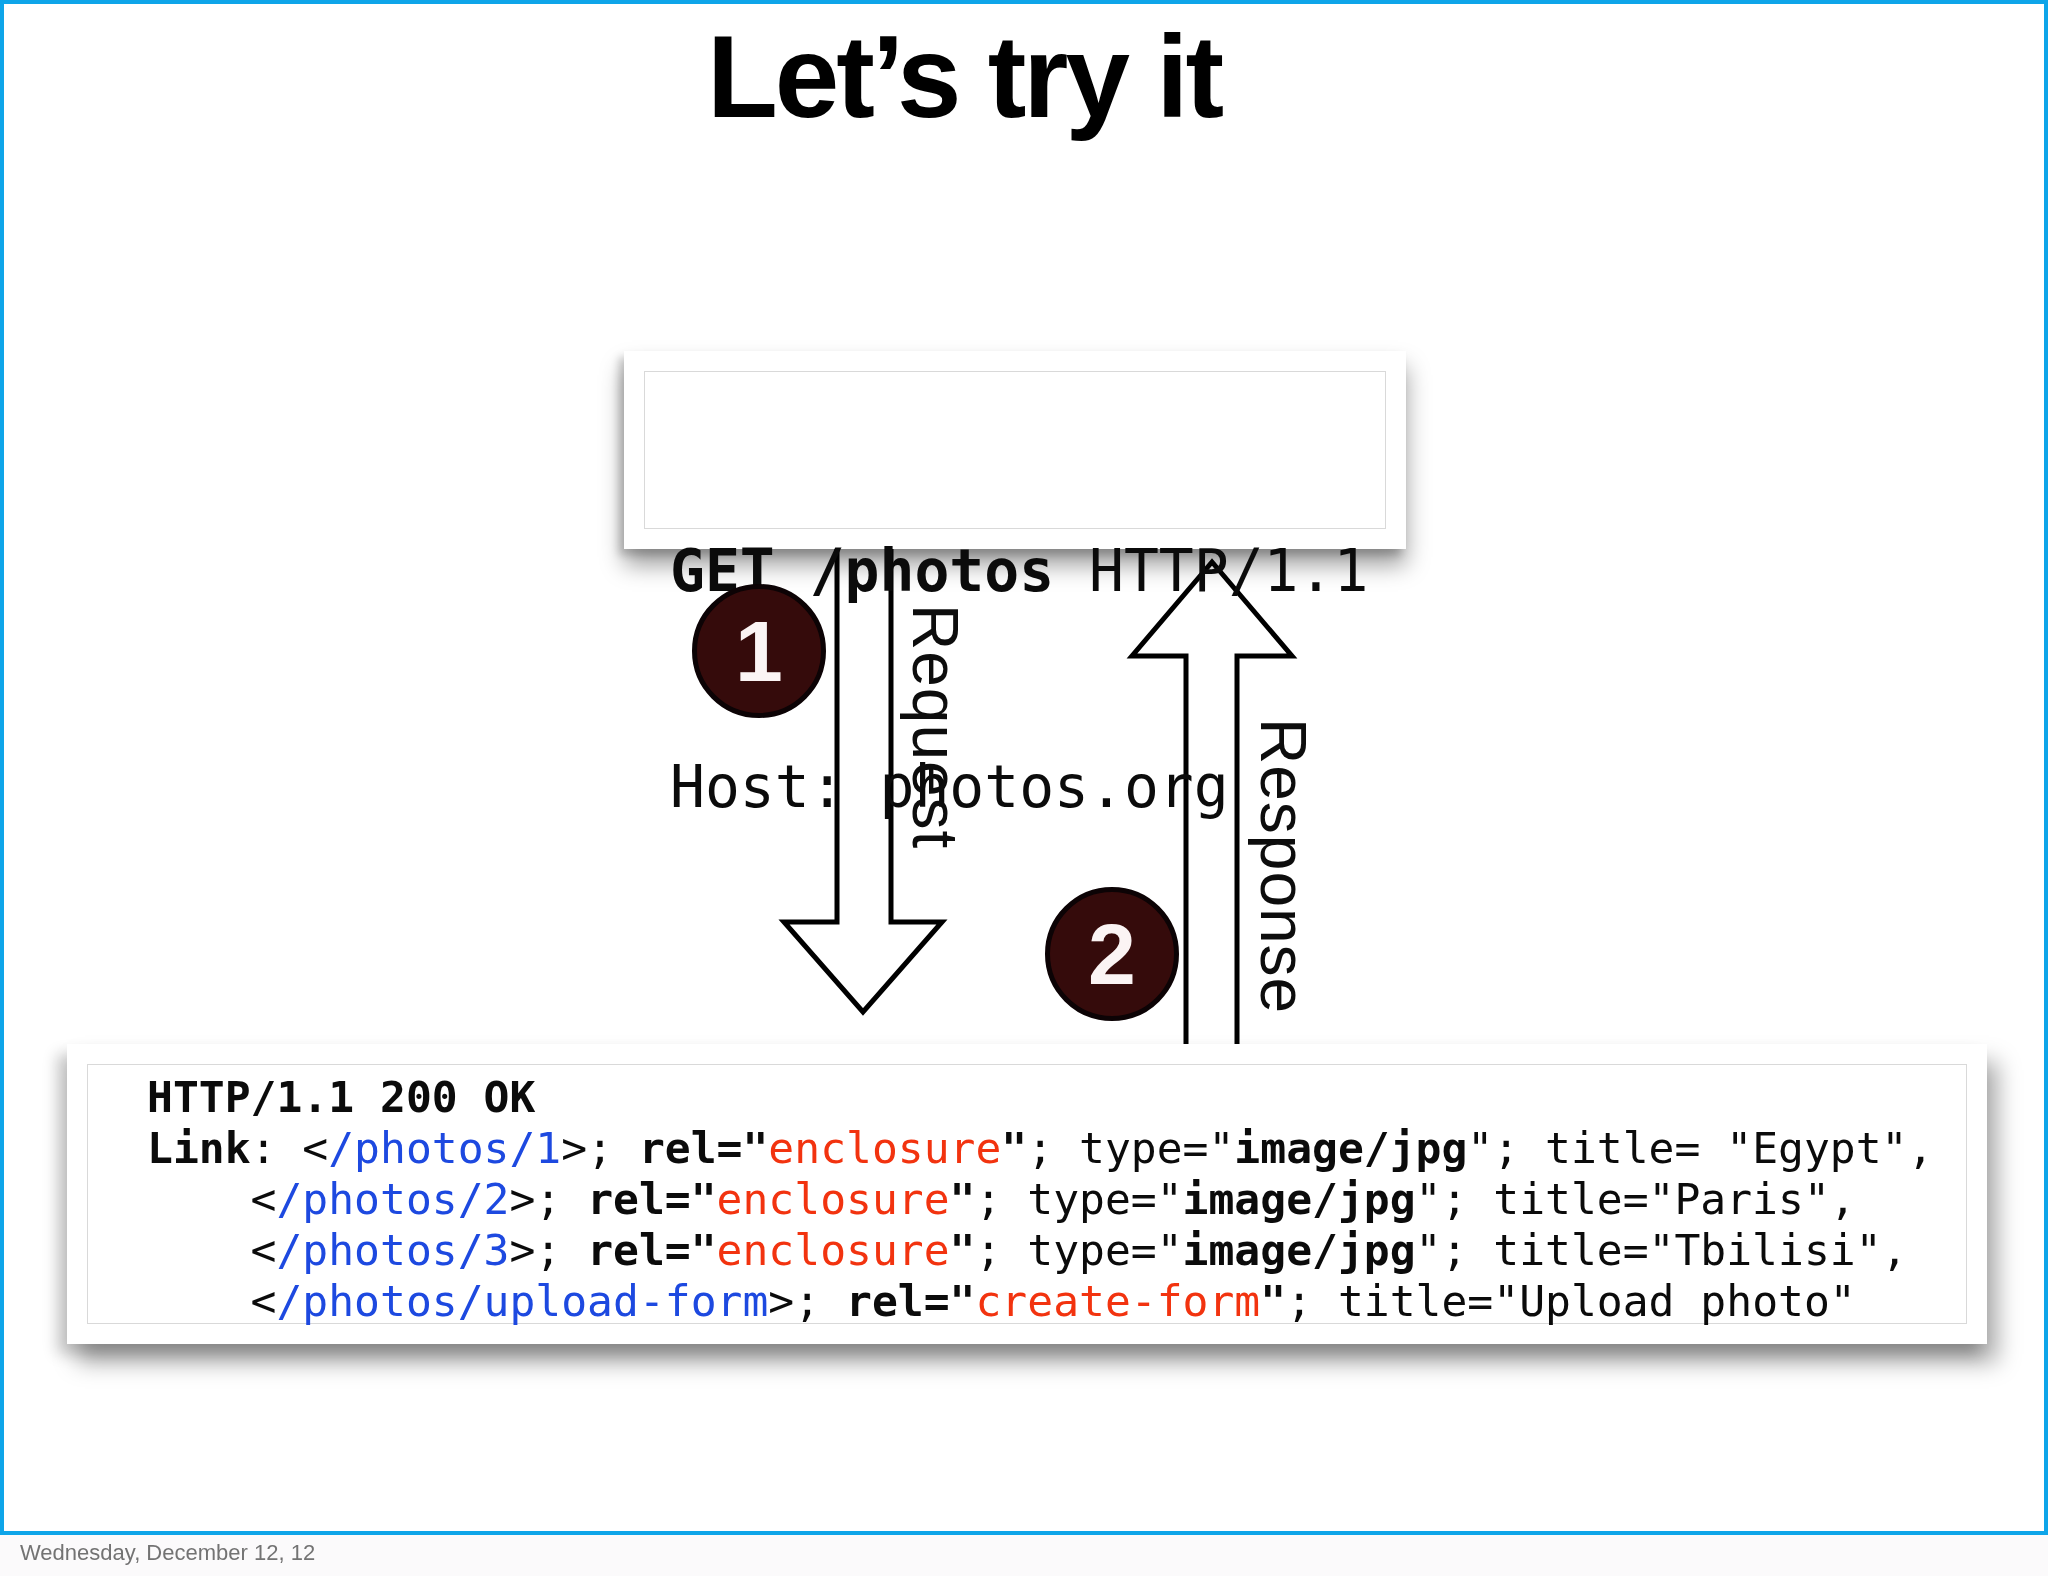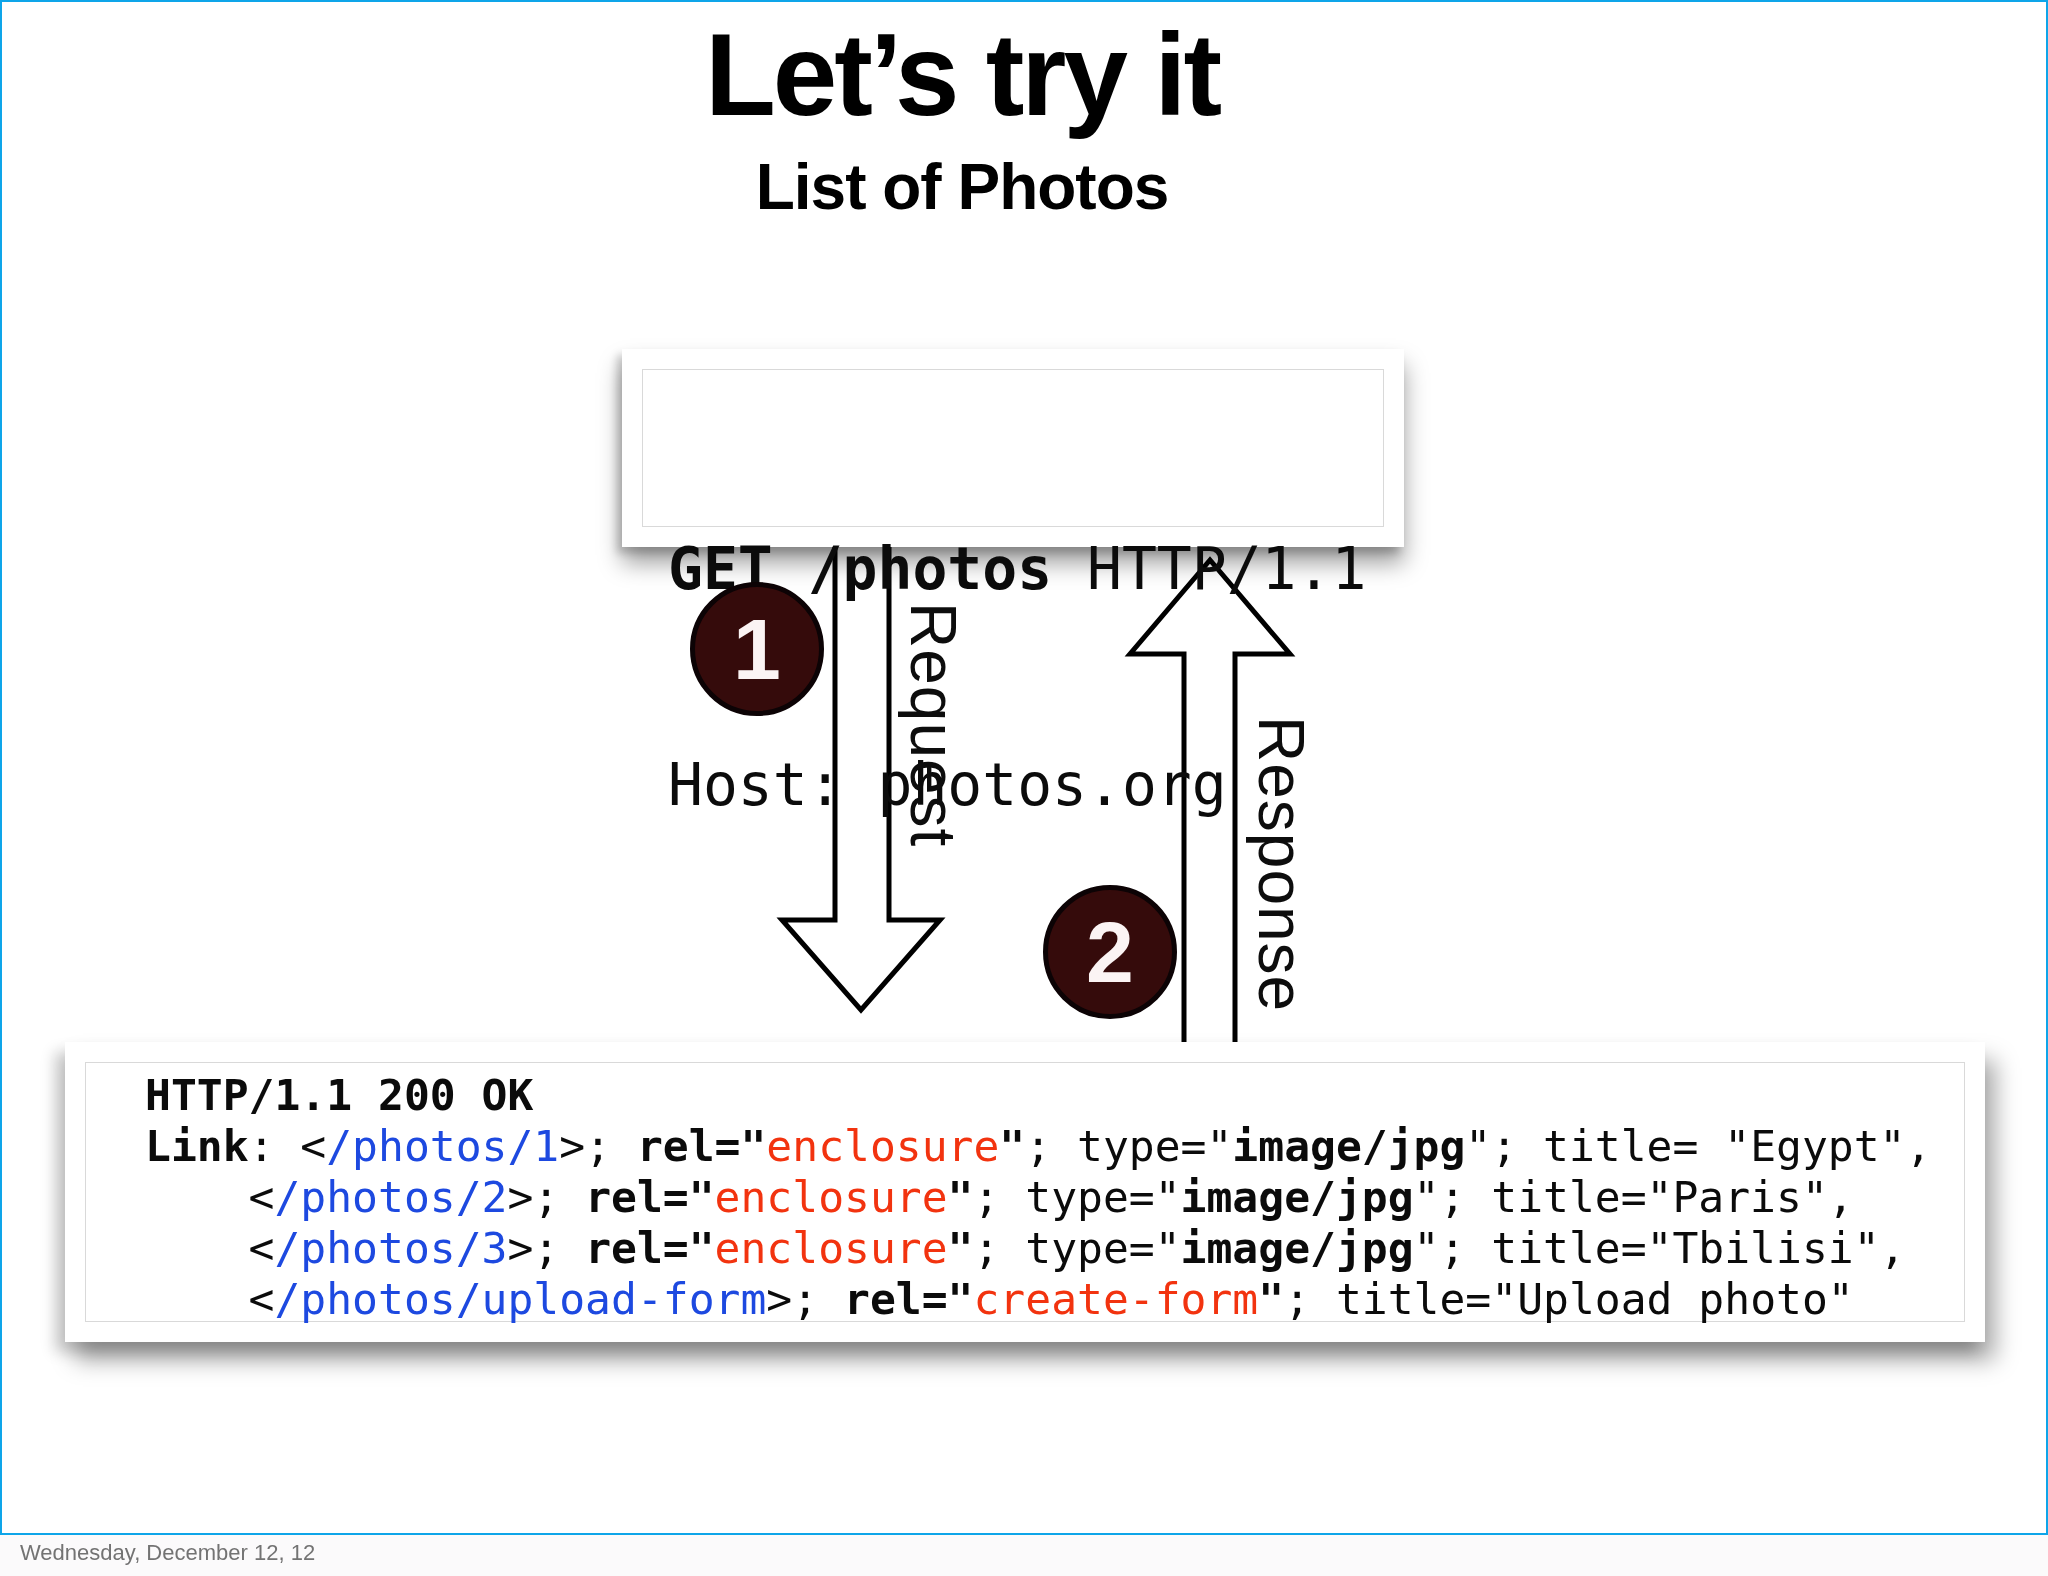--- a/index.html
+++ b/index.html
@@ -2,21 +2,21 @@
 <html style="--link-blue: #1d49e0; --attr-red: #f2330f; --badge-fill: #350b0b;"><head>
 <meta charset="utf-8">
 <style>
   html,body{margin:0;padding:0;}
   body{
     width:2048px;height:1576px;position:relative;overflow:hidden;
     background:#fbfafb;font-family:"Liberation Sans",sans-serif;
   }
   .slide{
     position:absolute;left:0;top:0;width:2048px;height:1535px;
-    box-sizing:border-box;border:2px solid #0ea5e9;background:#ffffff;
+    box-sizing:border-box;border:4px solid #0ea5e9;background:#ffffff;
   }
   .title{
     position:absolute;left:0;top:6px;width:1920px;text-align:center;
     font-size:116px;font-weight:bold;letter-spacing:-3px;color:#000;
   }
   .subtitle{
     position:absolute;left:0;top:148px;width:1920px;text-align:center;
     font-size:64px;font-weight:bold;letter-spacing:-1px;color:#000;
   }
   svg.arrows{position:absolute;left:0;top:0;width:2048px;height:1576px;}
@@ -68,21 +68,20 @@
   .footer{
     position:absolute;left:20px;top:1540px;font-size:22px;color:#737373;
   }
 </style>
 </head>
 <body>
 
 <div class="slide">
 
   <div class="title">Let’s try it</div>
-  <div class="subtitle">List of Photos</div>
 
   <svg class="arrows" viewBox="0 0 2048 1576">
     <path d="M833,542 L833,918 L780,918 L859,1008 L938,918 L887,918 L887,542" fill="#ffffff" stroke="#000000" stroke-width="5" stroke-linejoin="miter"></path>
     <path d="M1182,1040 L1182,652 L1128,652 L1208,558 L1288,652 L1233,652 L1233,1040" fill="#ffffff" stroke="#000000" stroke-width="5" stroke-linejoin="miter"></path>
   </svg>
 
   <div class="card req-card">
     <div class="inner-frame"></div>
     <div class="req-text">
       <div><span class="seg-bold">GET /photos</span><span class="seg-norm"> HTTP/1.1</span></div>

